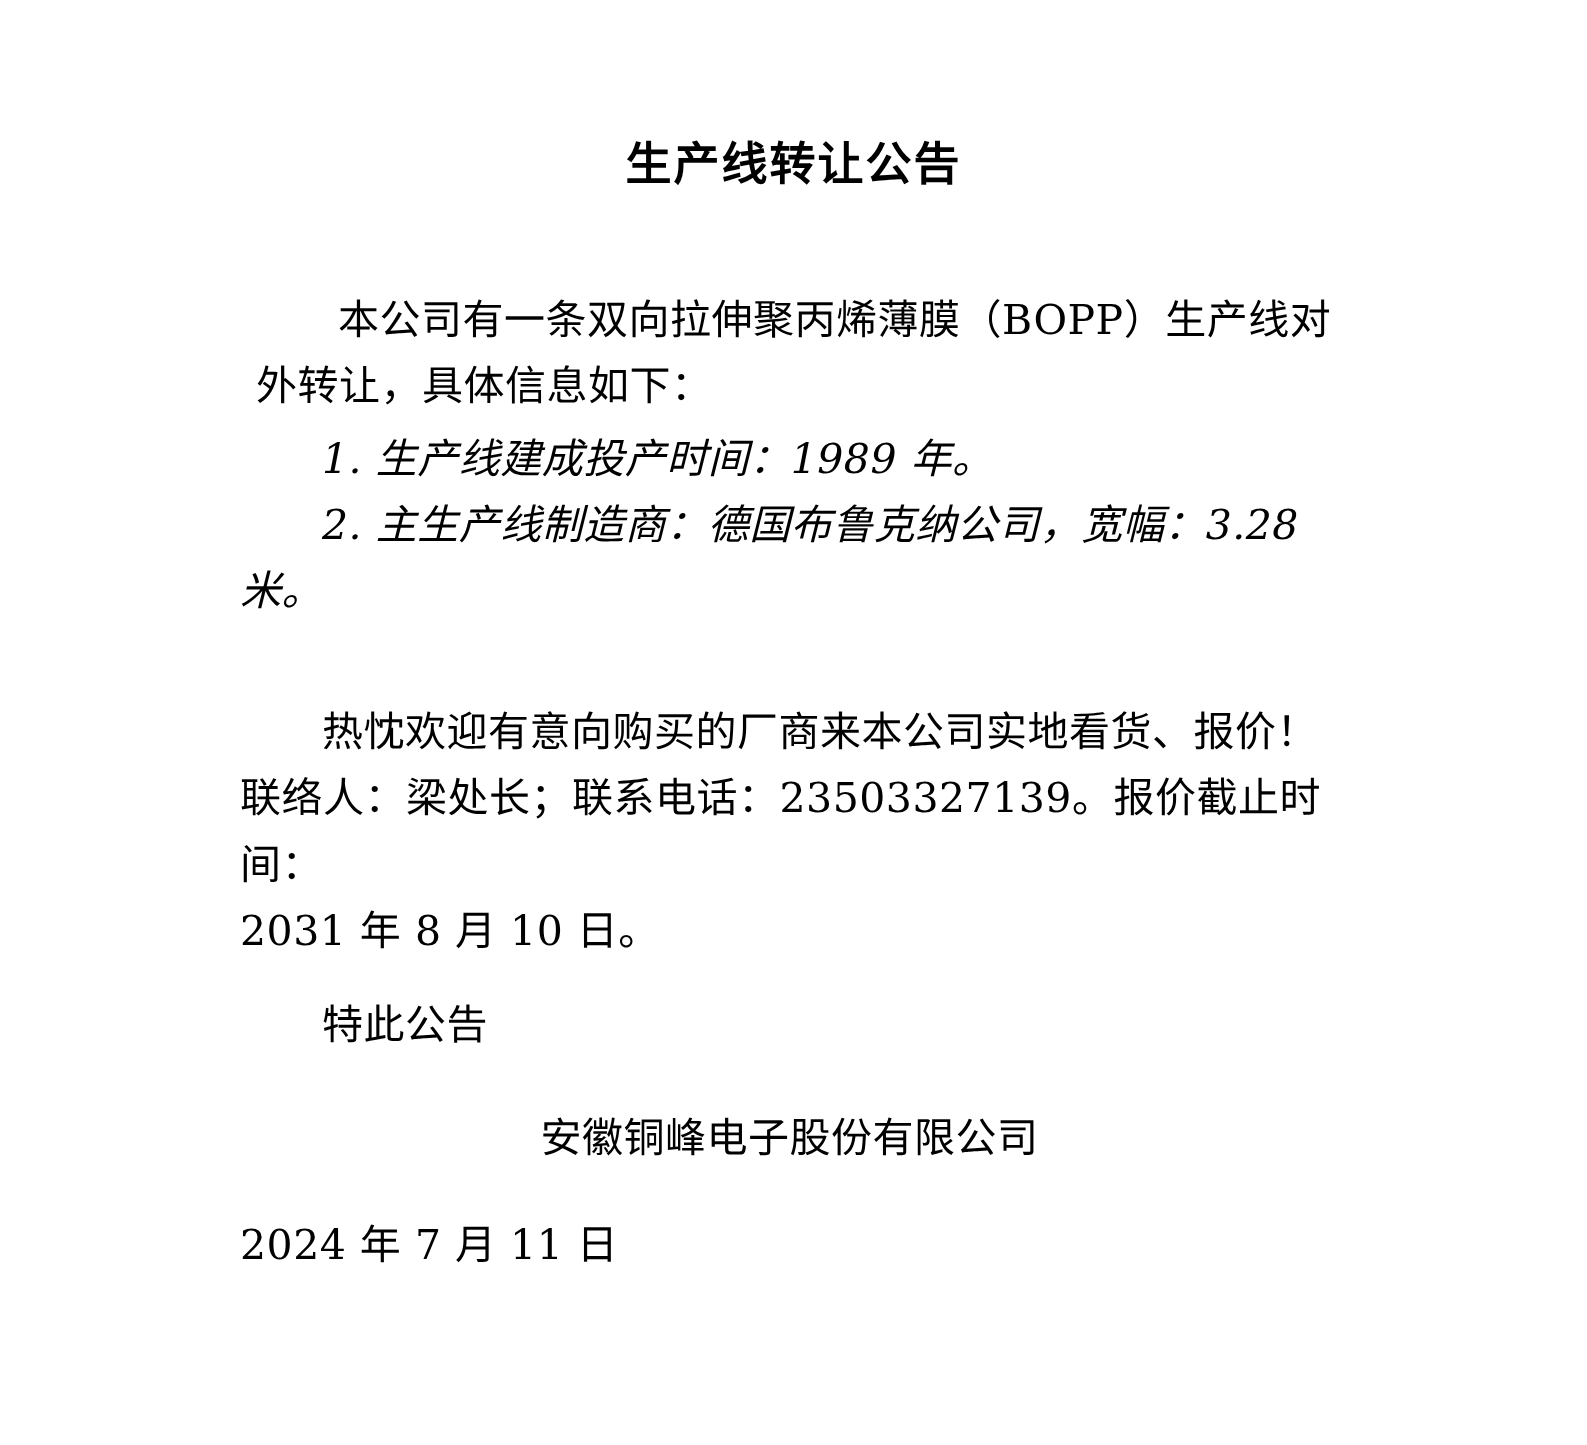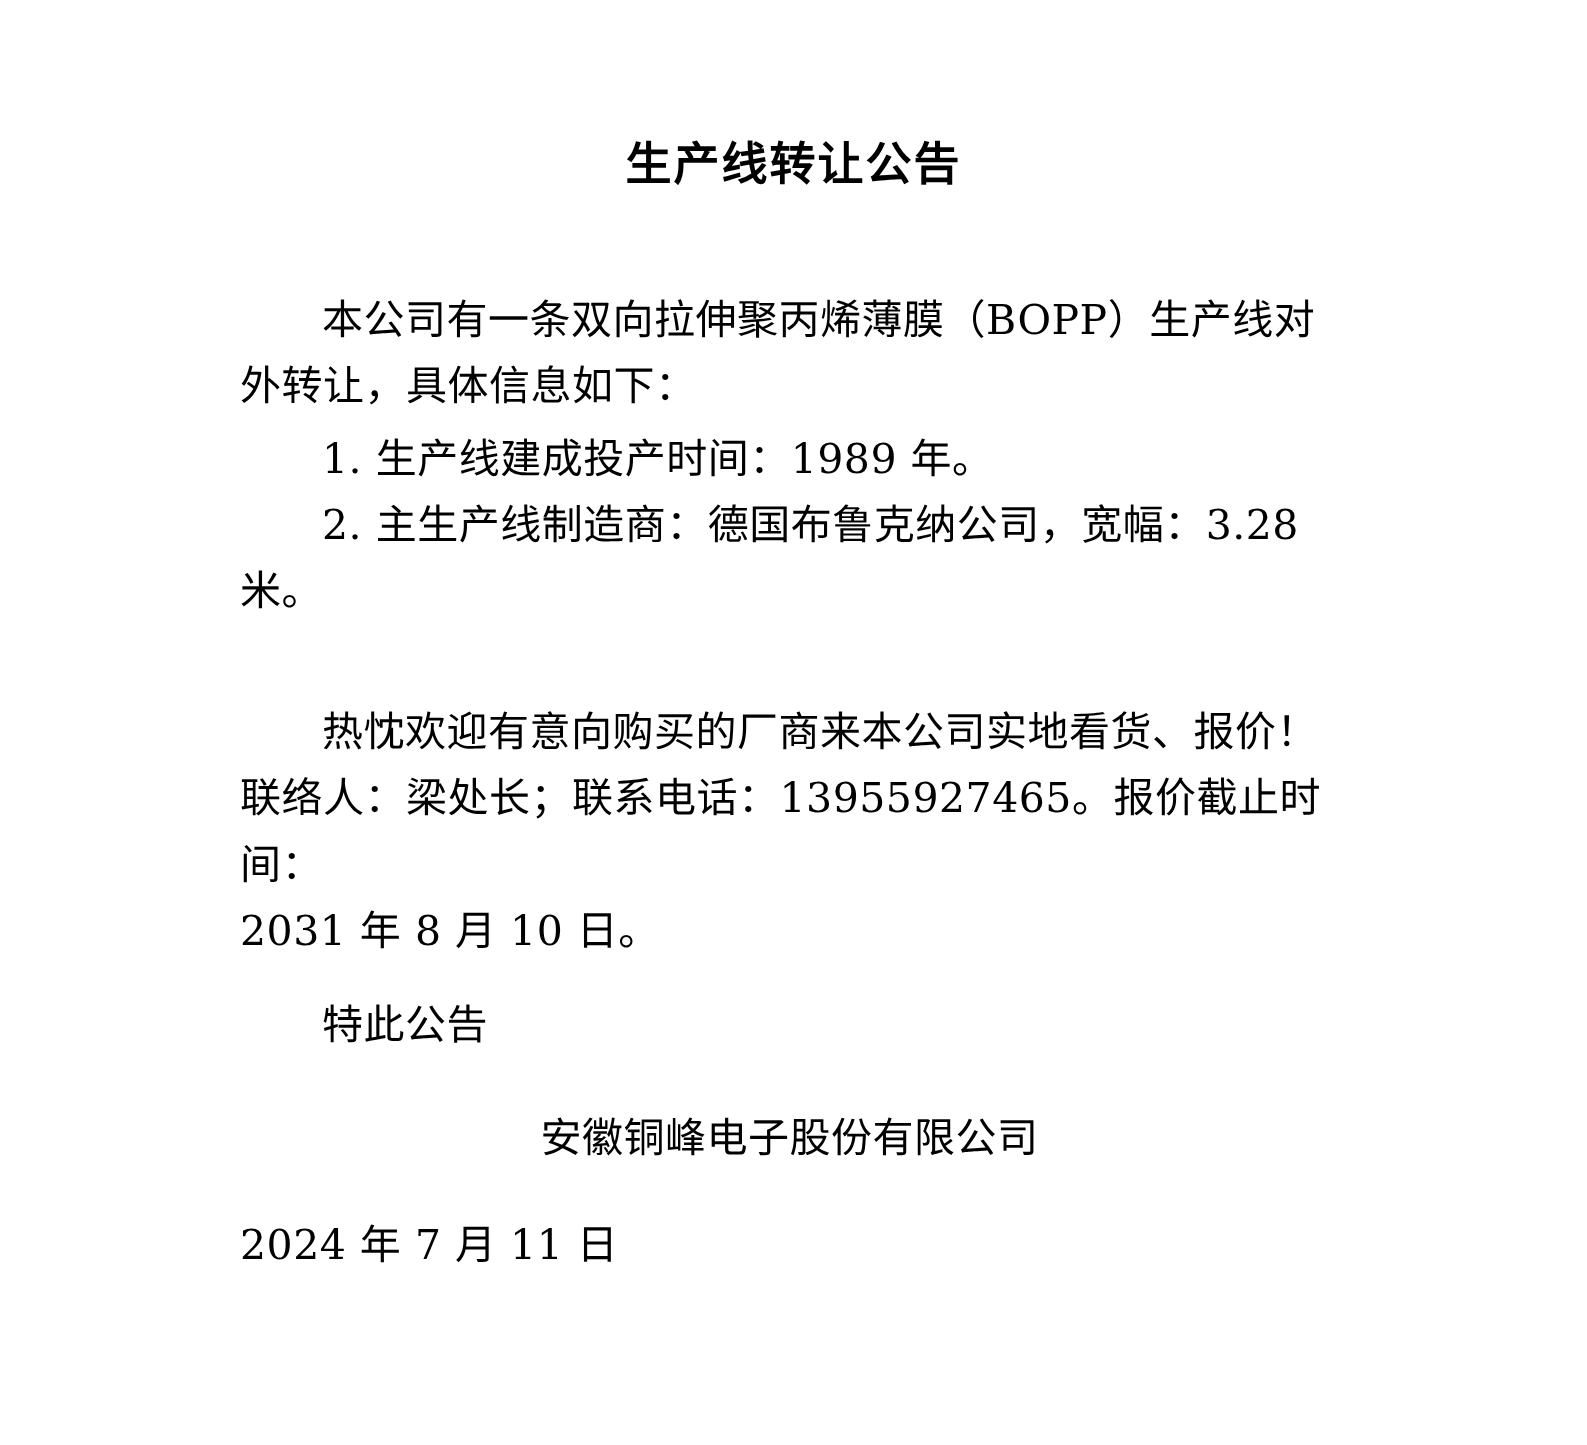--- a/index.html
+++ b/index.html
@@ -36,33 +36,34 @@
 
   .body-block {
     margin-top: 92px;
     font-size: 41px;
     line-height: 1.62;
     letter-spacing: 0.5px;
   }
 
   .para {
     text-indent: 2em;
-    margin: 0 0 0 0;
+    margin: 0 0 0 16px;
   }
 
   .list {
     margin: 6px 0 0 0;
     padding: 0;
     list-style: none;
   }
   .list li {
     text-indent: 2em;
     margin: 0;
     padding: 0;
     line-height: 1.62;
+    font-style: italic;
   }
 
   .gap-block {
     margin-top: 74px;
   }
 
   .para-tight {
     text-indent: 2em;
     margin: 0;
   }
@@ -103,21 +104,21 @@
 
     <p class="para">本公司有一条双向拉伸聚丙烯薄膜（BOPP）生产线对外转让，具体信息如下：</p>
 
     <ul class="list">
       <li>1. 生产线建成投产时间：1989 年。</li>
       <li>2. 主生产线制造商：德国布鲁克纳公司，宽幅：3.28 米。</li>
     </ul>
 
     <div class="gap-block">
       <p class="para-tight">热忱欢迎有意向购买的厂商来本公司实地看货、报价！</p>
-      <p class="para-flow">联络人：梁处长；联系电话：13955927465。报价截止时间：</p>
+      <p class="para-flow">联络人：梁处长；联系电话：23503327139。报价截止时间：</p>
       <p class="para-flow">2031 年 8 月 10 日。</p>
     </div>
 
     <p class="special-notice">特此公告</p>
 
     <p class="signature">安徽铜峰电子股份有限公司</p>
 
     <p class="sign-date">2024 年 7 月 11 日</p>
 
   </div>

